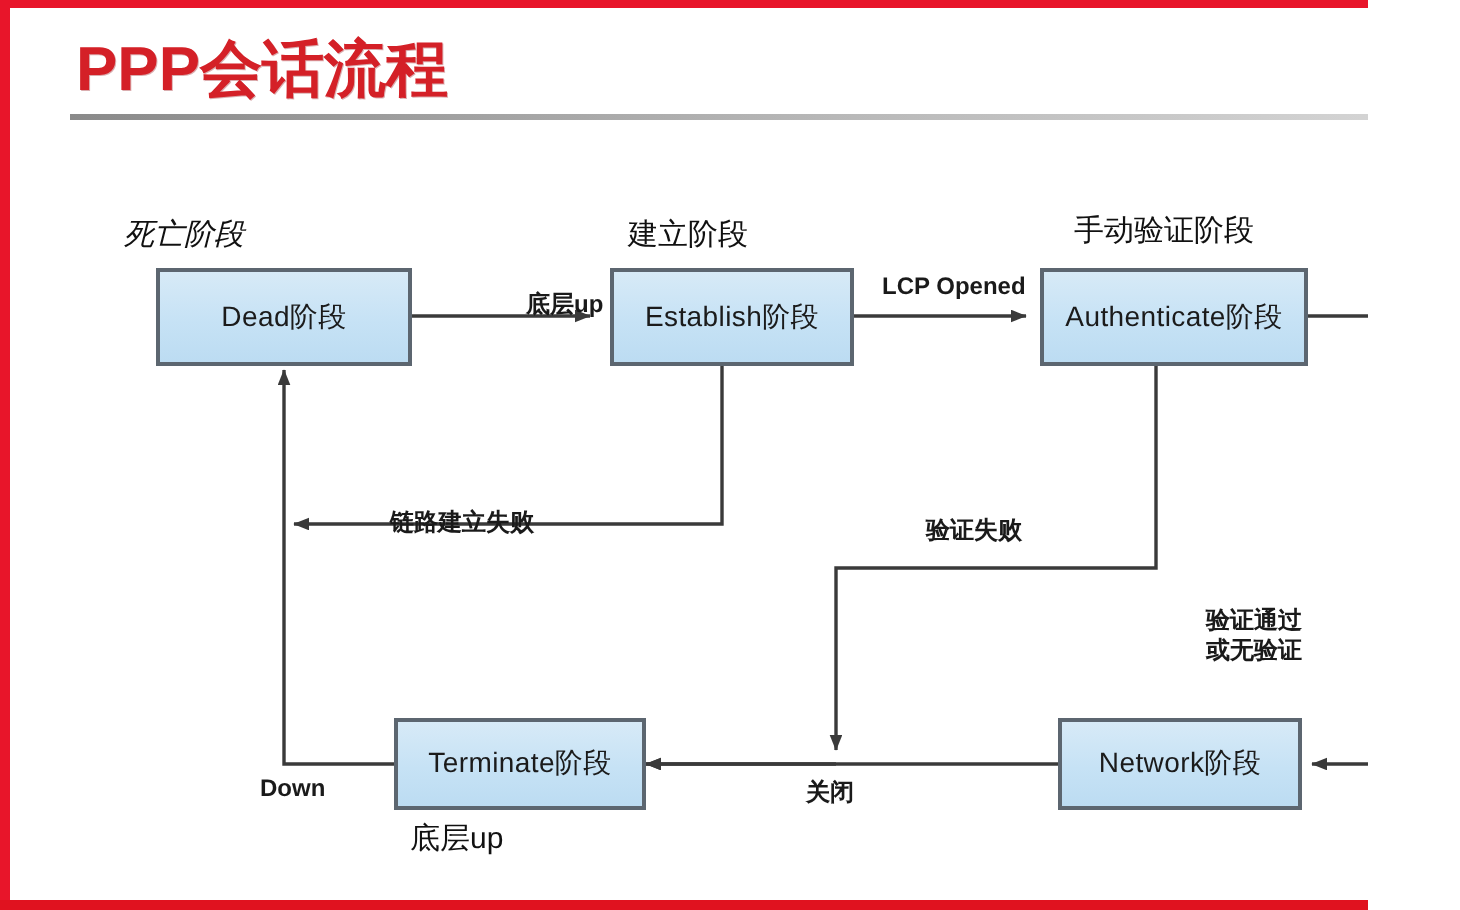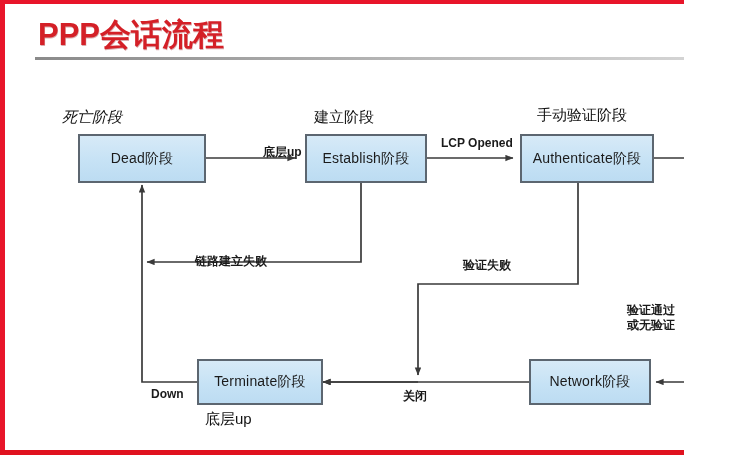--- a/index.html
+++ b/index.html
@@ -195,23 +195,23 @@
     <div class="caption" style="left:200px; top:348px;">底层up</div>
 
     <div class="edge-label" style="left:218px; top:83px;margin-left:40px;">底层up</div>
 
     <div class="edge-label" style="left:436px; top:74px;text-align:center;">LCP Opened</div>
 
     <div class="edge-label" style="left:190px; top:172px;margin-top:20px;">链路建立失败</div>
 
     <div class="edge-label" style="left:458px; top:196px;">验证失败</div>
 
-    <div class="edge-label" style="left:622px; top:241px; text-align:left;">
+    <div class="edge-label" style="left:598px; top:241px; text-align:left;">
       <div>验证通过</div>
       <div>或无验证</div>
     </div>
 
     <div class="edge-label" style="left:398px; top:327px;">关闭</div>
 
-    <div class="edge-label" style="left:146px; top:325px;">Down</div>
+    <div class="edge-label" style="left:125px; top:325px;">Down</div>
 
   </div>
 </div>
 
 </body></html>

